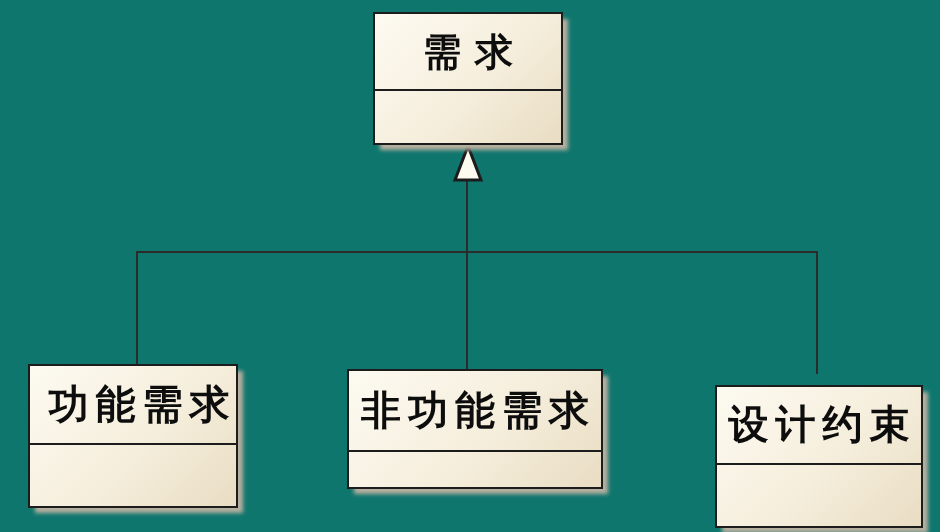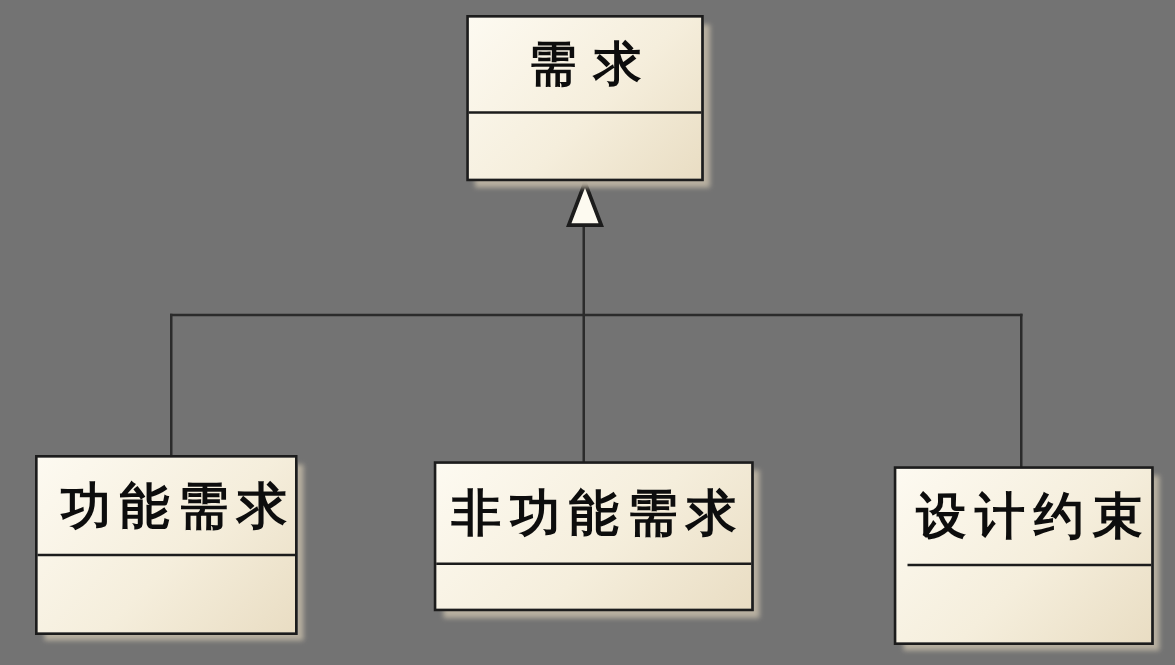--- a/index.html
+++ b/index.html
@@ -3,21 +3,21 @@
 <meta charset="utf-8">
 <style>
   html, body {
     margin: 0;
     padding: 0;
   }
   .canvas {
     position: relative;
     width: 940px;
     height: 532px;
-    background: #737373;
+    background: #0f766e;
     overflow: hidden;
     font-family: "Liberation Serif", "DejaVu Serif", serif;
   }
   .uml-class {
     position: absolute;
     box-sizing: border-box;
     border: 2px solid #1c1c1c;
     background: linear-gradient(135deg, #fdfaf1 0%, #f5eedc 55%, #e9ddc3 100%);
     box-shadow: 6px 6px 4px -1px #b8b0a0;
     display: flex;
@@ -89,20 +89,20 @@
     <div class="attr-compartment"></div>
   </div>
 
   <div class="uml-class" style="left:347px; top:369px; width:256px; height:120px;">
     <div class="name-compartment" style="height:81px;">
       <span class="class-label child-label">非功能需求</span>
     </div>
     <div class="attr-compartment"></div>
   </div>
 
-  <div class="uml-class" style="left:715px; top:373px; width:208px; height:143px;align-items:flex-end;">
+  <div class="uml-class" style="left:715px; top:385px; width:208px; height:143px;">
     <div class="name-compartment" style="height:78px;">
       <span class="class-label child-label">设计约束</span>
     </div>
     <div class="attr-compartment"></div>
   </div>
 
 </div>
 
 </body></html>

